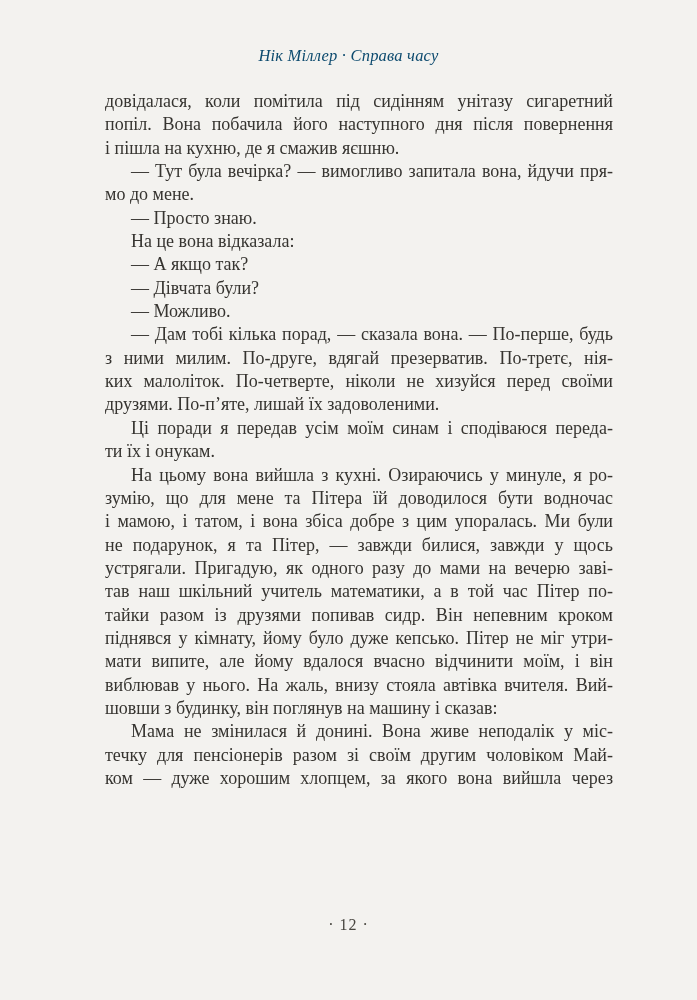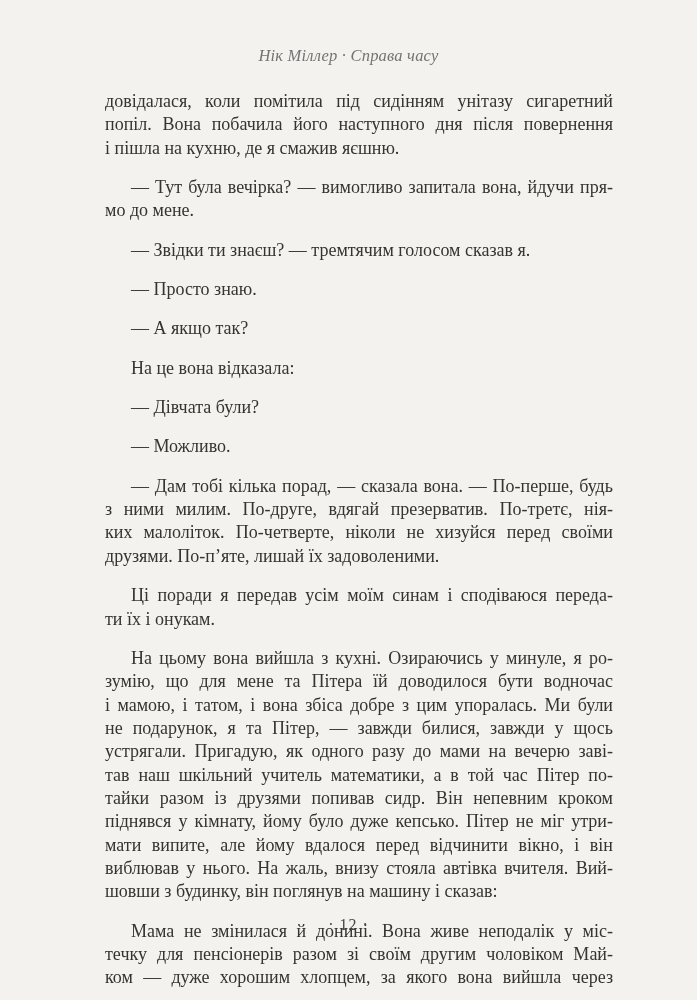--- a/index.html
+++ b/index.html
@@ -19,21 +19,21 @@
   }
   .running-header {
     position: absolute;
     top: 46px;
     left: 0;
     right: 0;
     text-align: center;
     font-style: italic;
     font-size: 16.5px;
     letter-spacing: 0.2px;
-    color: #737373;
+    color: #0c4a6e;
   }
   .text-block {
     position: absolute;
     left: 105px;
     top: 90px;
     width: 508px;
     font-size: 18px;
     line-height: 23.35px;
     color: #363430;
   }
@@ -45,21 +45,20 @@
     text-align: justify;
     text-align-last: justify;
     white-space: normal;
   }
   .para .line.line-last {
     text-align: center;
     text-align-last: left;
   }
   .para.indent .line:first-child {
     text-indent: 26px;
-    margin-top: 16px;
   }
   .page-number {
     position: absolute;
     top: 916px;
     left: 0;
     right: 0;
     text-align: center;
     font-size: 16px;
     letter-spacing: 1px;
     color: #47453f;
@@ -75,30 +74,27 @@
       <div class="para">
         <div class="line">довідалася, коли помітила під сидінням унітазу сигаретний</div>
         <div class="line">попіл. Вона побачила його наступного дня після повернення</div>
         <div class="line line-last">і пішла на кухню, де я смажив яєшню.</div>
       </div>
       <div class="para indent">
         <div class="line">— Тут була вечірка? — вимогливо запитала вона, йдучи пря-</div>
         <div class="line line-last">мо до мене.</div>
       </div>
       <div class="para indent">
-        <div class="line line-last">— Звідки ти знаєш? — тремтячим голосом сказав я.</div>
-      </div>
-      <div class="para indent">
         <div class="line line-last">— Просто знаю.</div>
       </div>
       <div class="para indent">
-        <div class="line line-last">— А якщо так?</div>
+        <div class="line line-last">На це вона відказала:</div>
       </div>
       <div class="para indent">
-        <div class="line line-last">На це вона відказала:</div>
+        <div class="line line-last">— А якщо так?</div>
       </div>
       <div class="para indent">
         <div class="line line-last">— Дівчата були?</div>
       </div>
       <div class="para indent">
         <div class="line line-last">— Можливо.</div>
       </div>
       <div class="para indent">
         <div class="line">— Дам тобі кілька порад, — сказала вона. — По-перше, будь</div>
         <div class="line">з ними милим. По-друге, вдягай презерватив. По-третє, нія-</div>
@@ -111,21 +107,21 @@
       </div>
       <div class="para indent">
         <div class="line">На цьому вона вийшла з кухні. Озираючись у минуле, я ро-</div>
         <div class="line">зумію, що для мене та Пітера їй доводилося бути водночас</div>
         <div class="line">і мамою, і татом, і вона збіса добре з цим упоралась. Ми були</div>
         <div class="line">не подарунок, я та Пітер, — завжди билися, завжди у щось</div>
         <div class="line">устрягали. Пригадую, як одного разу до мами на вечерю заві-</div>
         <div class="line">тав наш шкільний учитель математики, а в той час Пітер по-</div>
         <div class="line">тайки разом із друзями попивав сидр. Він непевним кроком</div>
         <div class="line">піднявся у кімнату, йому було дуже кепсько. Пітер не міг утри-</div>
-        <div class="line">мати випите, але йому вдалося перед відчинити вікно, і він</div>
+        <div class="line">мати випите, але йому вдалося вчасно відчинити моїм, і він</div>
         <div class="line">виблював у нього. На жаль, внизу стояла автівка вчителя. Вий-</div>
         <div class="line line-last">шовши з будинку, він поглянув на машину і сказав:</div>
       </div>
       <div class="para indent">
         <div class="line">Мама не змінилася й донині. Вона живе неподалік у міс-</div>
         <div class="line">течку для пенсіонерів разом зі своїм другим чоловіком Май-</div>
         <div class="line">ком — дуже хорошим хлопцем, за якого вона вийшла через</div>
       </div>
     </div>
 

